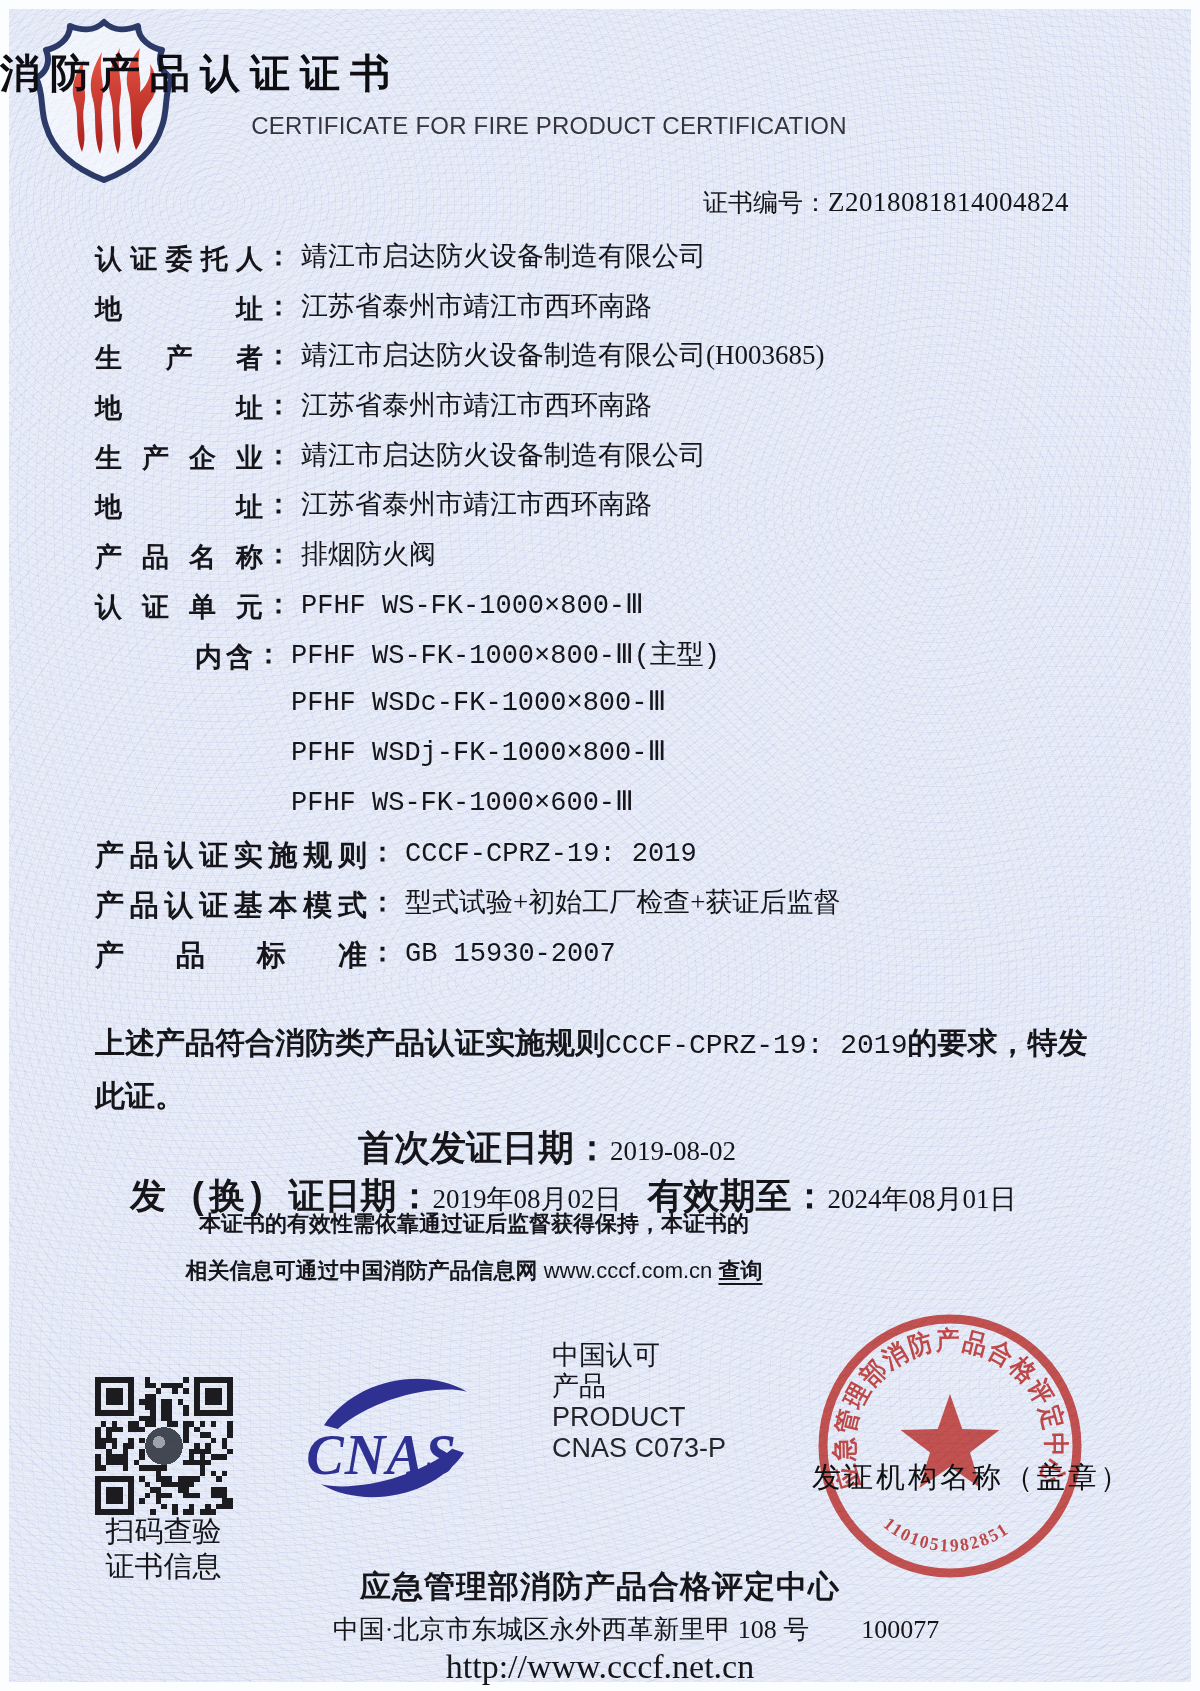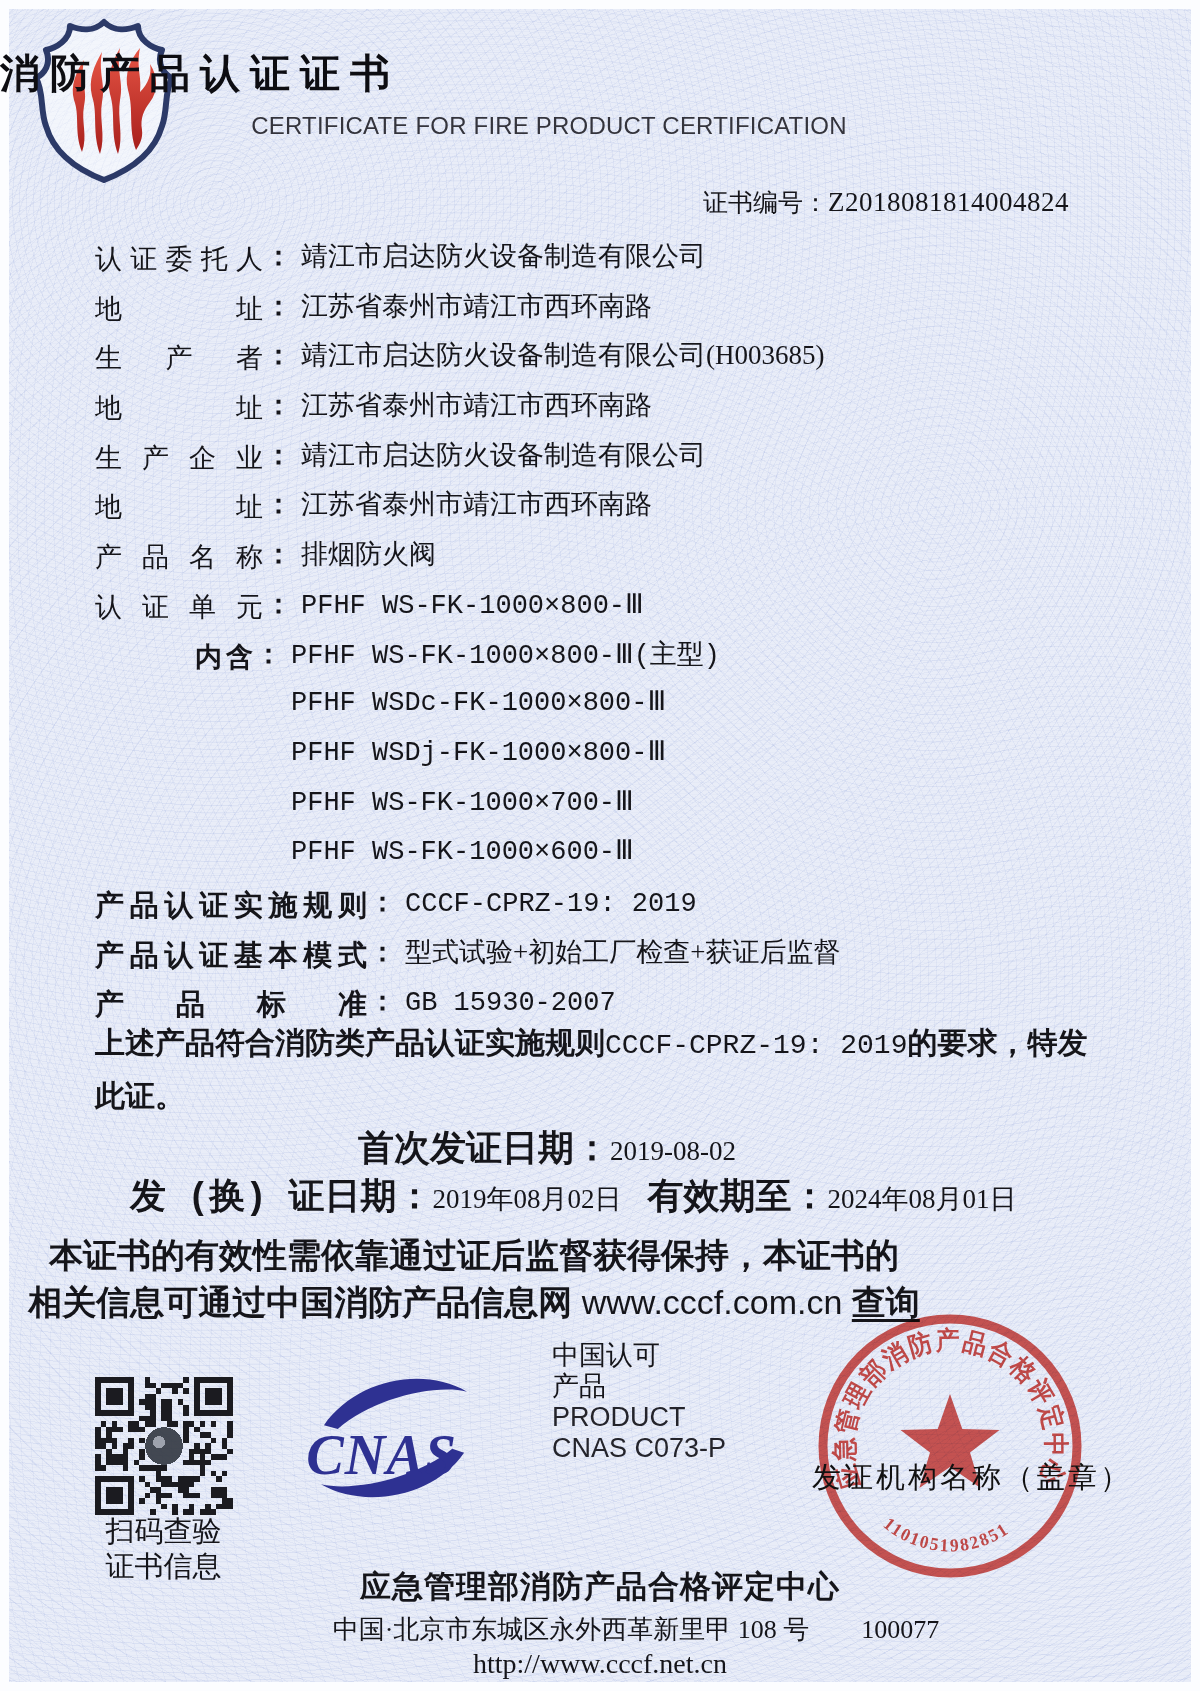--- a/index.html
+++ b/index.html
@@ -30,63 +30,63 @@
     font-weight:700;font-size:40px;letter-spacing:10px;color:#0d0d12;}
   .subtitle{top:112px;left:0;width:1098px;text-align:center;font-family:var(--hei);
     font-size:24px;letter-spacing:.2px;color:#34343c;}
   .certline{top:186px;left:703px;white-space:nowrap;}
   .certline .cl{font-family:var(--hei);font-weight:500;font-size:25px;}
   .certline .cv{font-family:var(--song);font-size:27px;letter-spacing:.5px;}
   
   .rows{top:232px;left:95px;width:1070px;}
   .row{height:49.7px;line-height:49.7px;white-space:nowrap;}
   .lbl{display:inline-block;width:168px;text-align:justify;text-align-last:justify;
-    font-family:var(--hei);font-weight:400;font-size:27px;vertical-align:bottom;}
+    font-family:var(--hei);font-weight:700;font-size:27px;vertical-align:bottom;}
   .lbl-w{display:inline-block;width:272px;text-align:justify;text-align-last:justify;
     font-family:var(--hei);font-weight:700;font-size:29px;vertical-align:bottom;}
   .lbl-s{display:inline-block;width:58px;text-align:justify;text-align-last:justify;
     font-family:var(--hei);font-weight:700;font-size:27px;vertical-align:bottom;}
   .indent{padding-left:100px;}
   .cont{padding-left:196px;}
   .colon{font-family:var(--hei);font-weight:700;font-size:27px;padding:0 9px 0 2px;}
   .val{font-family:var(--song);font-size:27px;}
   .code{font-family:var(--mono);font-size:27px;letter-spacing:0;}
   
   .statement{top:1018px;left:95px;width:1058px;line-height:50px;
     font-family:var(--hei);font-weight:700;font-size:30px;}
   .statement .code{font-weight:400;font-size:28px;}
   
   .firstissue{top:1124px;left:358px;white-space:nowrap;}
   .issueline{top:1172px;left:130px;white-space:nowrap;}
   .dlbl{font-family:Liberation Mono, monospace;font-weight:700;font-size:36px;}
   .dval{font-family:var(--song);font-size:27px;}
   .dgap{display:inline-block;width:26px;}
   
-  .notice{top:1232px;left:0;width:948px;text-align:center;
-    font-family:var(--hei);font-weight:700;font-size:34px;line-height:47px;}
+  .notice{top:1200px;left:0;width:948px;text-align:center;
+    font-family:var(--hei);font-weight:700;font-size:22px;line-height:47px;}
   .notice .url{font-family:var(--hei);font-weight:500;}
   .notice .query{text-decoration:underline;text-underline-offset:5px;}
   
   .qr{top:1377px;left:95px;}
   .qr-caption{top:1514px;left:86px;width:155px;text-align:center;
     font-family:var(--song);font-size:29px;line-height:35px;}
   .cnas-box{top:1364px;left:296px;}
   .cnas-text{top:1340px;left:552px;line-height:31px;white-space:nowrap;}
   .cnas-text .cjk{font-family:var(--song);font-size:27px;font-weight:500;}
   .cnas-text .lat{font-family:var(--hei);font-size:27px;color:#24242b;}
   .stamp{top:1296px;left:800px;mix-blend-mode:multiply;opacity:.92;}
   .stamp-overlay{top:1458px;left:812px;font-family:var(--song);font-size:29px;
     letter-spacing:3px;color:#111;white-space:nowrap;}
   .org-name{top:1566px;left:0;width:1200px;text-align:center;
     font-family:var(--hei);font-weight:700;font-size:31px;letter-spacing:1px;}
   .org-address{top:1612px;left:0;width:1200px;text-align:center;
     font-family:var(--song);font-size:26px;padding-left:36px;}
   .org-address .gap{display:inline-block;width:52px;}
   .org-url{top:1648px;left:0;width:1200px;text-align:center;
-    font-family:var(--song);font-size:28px;}
+    font-family:var(--song);font-size:34px;}
   svg text{font-family:var(--song);}
 </style>
 </head>
 <body>
 
 <div class="paper">
 
   <svg class="abs" style="top:14px;left:24px" width="160" height="172" viewBox="0 0 160 172">
     <defs>
       <linearGradient id="flameG" x1="0" y1="0" x2="0" y2="1">
@@ -133,21 +133,20 @@
       <span class="lbl">产品名称</span><span class="colon">：</span><span class="val">排烟防火阀</span>
     </div>
     <div class="row">
       <span class="lbl">认证单元</span><span class="colon">：</span><span class="val code">PFHF WS-FK-1000×800-Ⅲ</span>
     </div>
     <div class="row indent">
       <span class="lbl-s">内含</span><span class="colon">：</span><span class="val code">PFHF WS-FK-1000×800-Ⅲ(主型)</span>
     </div>
     <div class="row cont"><span class="val code">PFHF WSDc-FK-1000×800-Ⅲ</span></div>
     <div class="row cont"><span class="val code">PFHF WSDj-FK-1000×800-Ⅲ</span></div>
-    <div class="row cont"><span class="val code">PFHF WS-FK-1000×700-Ⅲ</span></div>
     <div class="row cont"><span class="val code">PFHF WS-FK-1000×600-Ⅲ</span></div>
     <div class="row">
       <span class="lbl-w">产品认证实施规则</span><span class="colon">：</span><span class="val code">CCCF-CPRZ-19: 2019</span>
     </div>
     <div class="row">
       <span class="lbl-w">产品认证基本模式</span><span class="colon">：</span><span class="val">型式试验+初始工厂检查+获证后监督</span>
     </div>
     <div class="row">
       <span class="lbl-w">产品标准</span><span class="colon">：</span><span class="val code">GB 15930-2007</span>
     </div>

